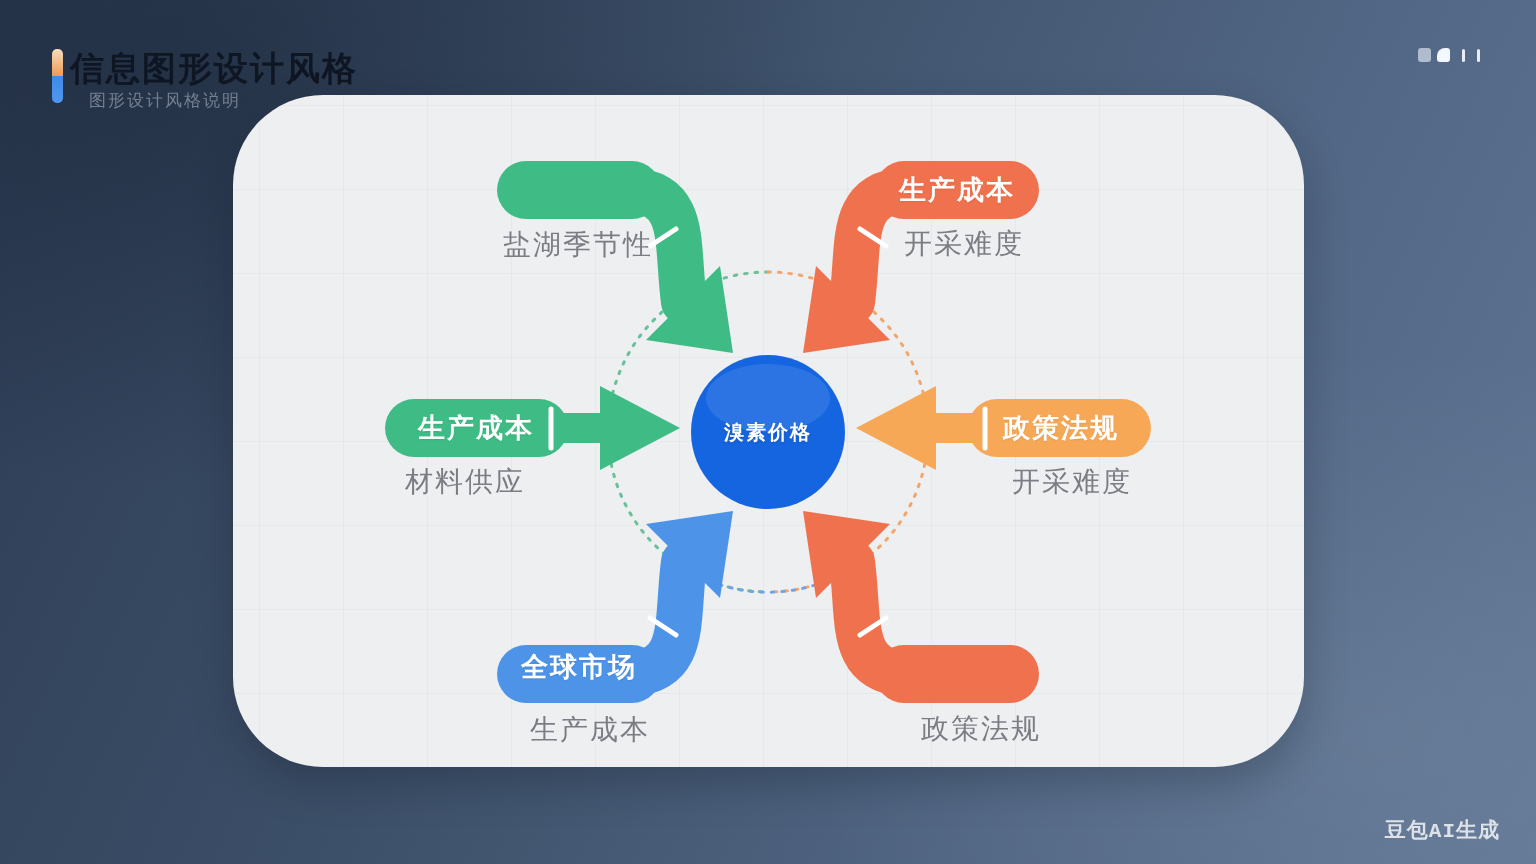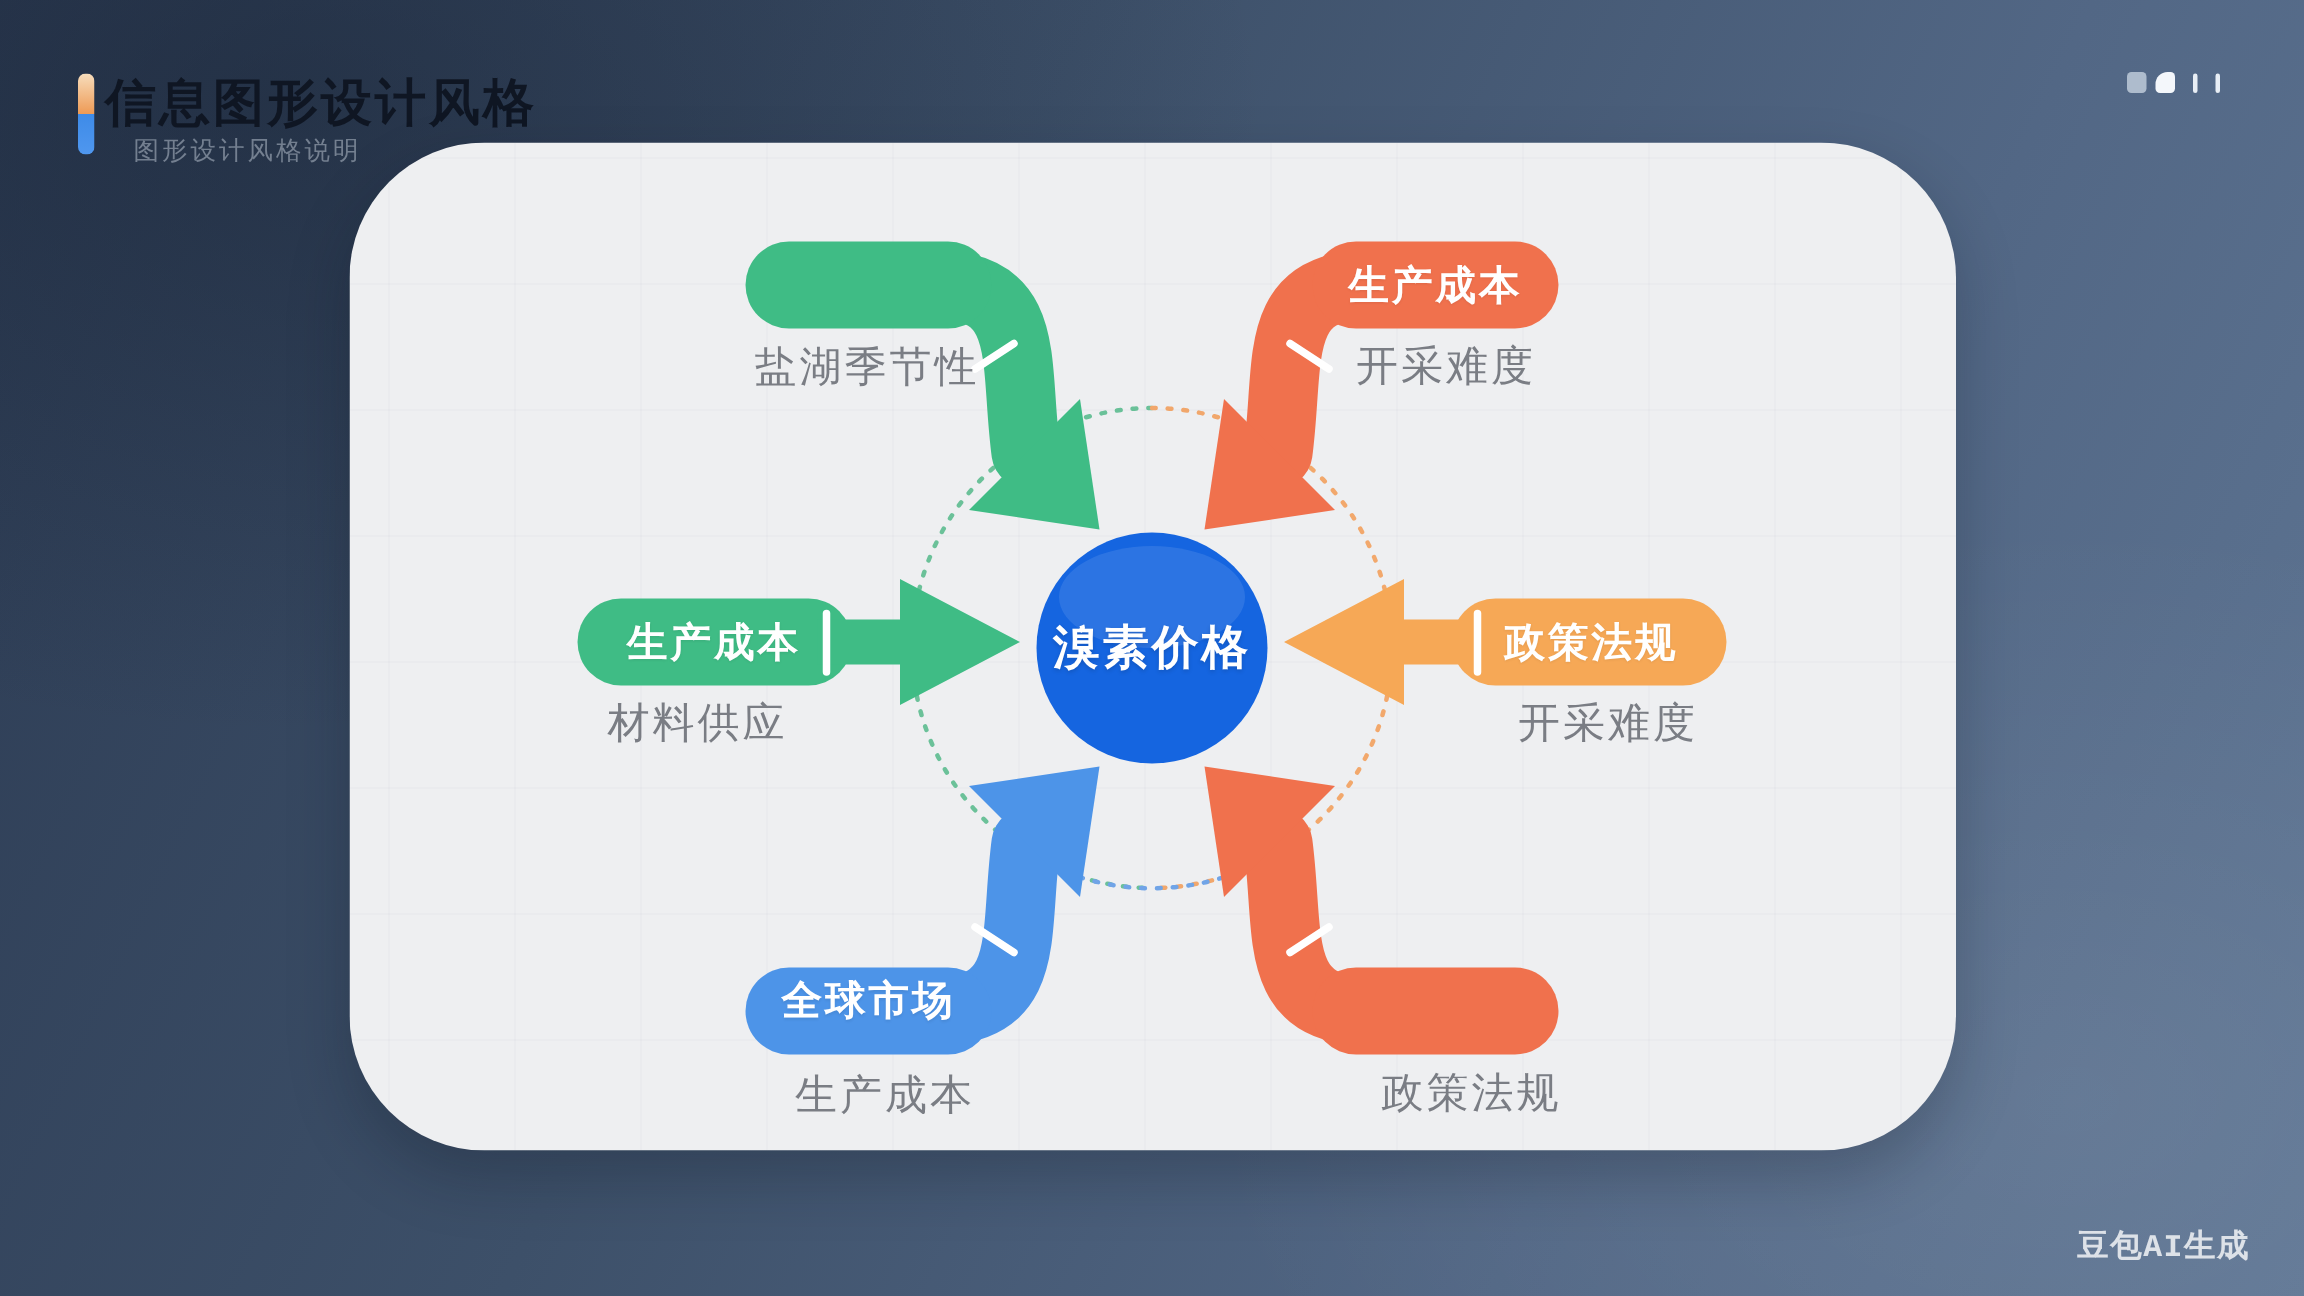--- a/index.html
+++ b/index.html
@@ -47,21 +47,21 @@
     position:absolute; display:flex; align-items:center; justify-content:center;
     color:#ffffff; font-weight:700; font-size:27px; letter-spacing:2px; white-space:nowrap;
     text-shadow:0 1px 2px rgba(0,0,0,.08);
   }
   .sub-label {
     position:absolute; transform:translate(-50%,-50%);
     color:#5a5e66; opacity:.78; font-size:28px; letter-spacing:2px; white-space:nowrap; font-weight:500;
   }
   .center-label {
     position:absolute; left:768px; top:432px; transform:translate(-50%,-50%);
-    color:#ffffff; font-weight:700; font-size:31px; letter-spacing:2px; white-space:nowrap;
+    color:#ffffff; font-weight:700; font-size:20px; letter-spacing:2px; white-space:nowrap;
     text-shadow:0 1px 3px rgba(0,0,0,.15);
   }
 
   .watermark {
     position:absolute; right:36px; bottom:20px; font-size:21px; font-weight:700;
     color:rgba(255,255,255,.78); letter-spacing:1px;
   }
 </style>
 </head>
 <body>

